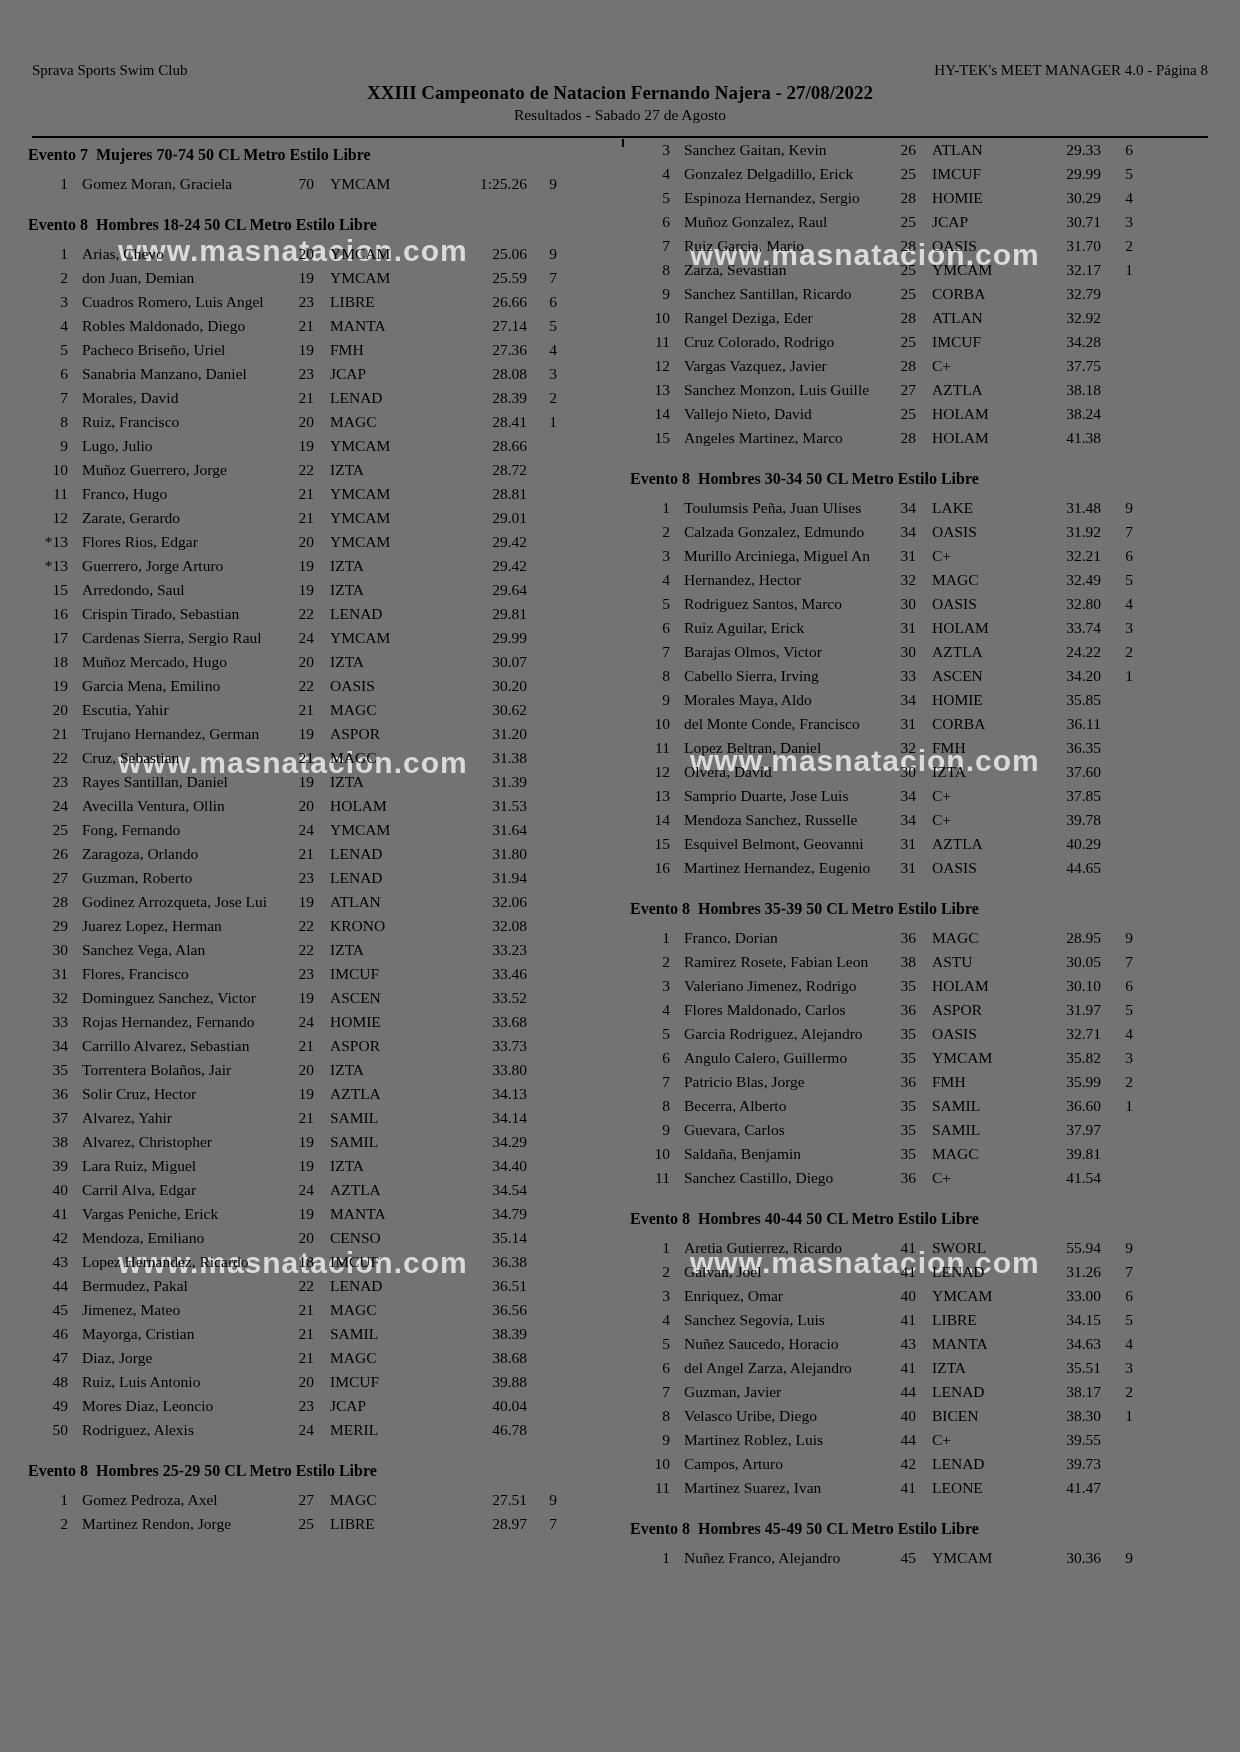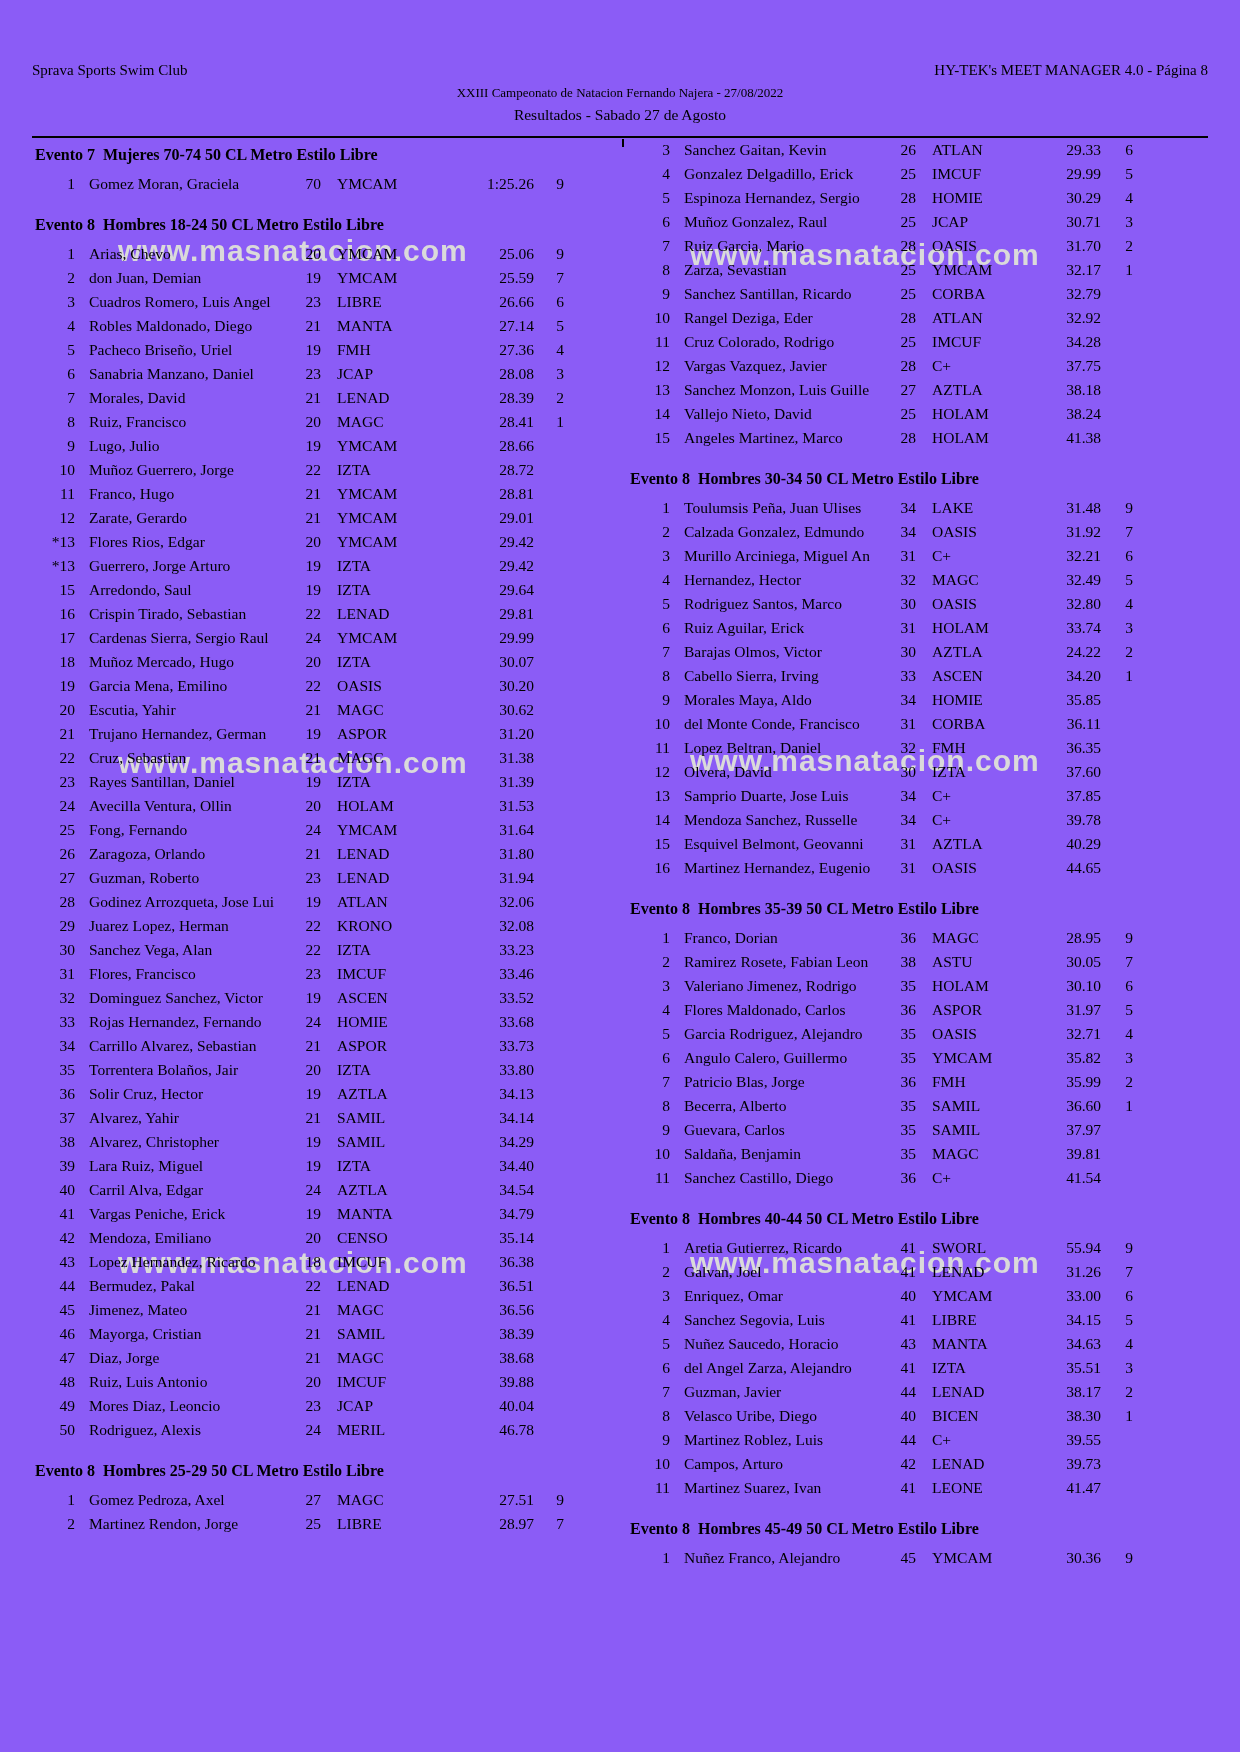--- a/index.html
+++ b/index.html
@@ -1,47 +1,47 @@
 <!DOCTYPE html>
 <html><head>
 <meta charset="utf-8">
 <style>
   html,body{margin:0;padding:0;background:#888;}
   .page{
     position:relative;
     width:1240px;height:1752px;
-    background:#8b5cf6;
+    background:#737373;
     margin:0 auto;
     font-family:"Liberation Serif","DejaVu Serif",serif;
     color:#000;
     overflow:hidden;
   }
   
   .header{
     position:relative;z-index:2;
     margin:0 32px;
     padding-top:60px;
     border-bottom:2.5px solid #000;
     padding-bottom:10px;
   }
   .hdr-row{display:flex;justify-content:space-between;font-size:15px;line-height:20px;}
-  .meet-title{text-align:center;font-weight:normal;font-size:13px;line-height:22px;margin-top:2px;}
+  .meet-title{text-align:center;font-weight:bold;font-size:19px;line-height:22px;margin-top:2px;}
   .meet-subtitle{text-align:center;font-weight:normal;font-size:15.5px;line-height:22px;}
   .center-tick{position:absolute;left:622px;top:139px;width:2px;height:8px;background:#000;z-index:2;}
   
   .watermark{
     position:absolute;z-index:0;
     font-family:Liberation Sans, sans-serif;
     font-weight:bold;font-size:30px;letter-spacing:1px;
     color:#dadada;white-space:nowrap;
   }
   
   .content{position:relative;z-index:1;}
   .col{position:absolute;top:0;}
-  .col-left{left:33px;width:531px;}
+  .col-left{left:26px;width:531px;}
   .col-right{left:628px;width:505px;}
   .section{margin-top:18px;}
   .col-left .section:first-child{margin-top:6px;}
   .section.cont{margin-top:0;}
   .evt-title{
     font-weight:bold;font-size:16px;line-height:22px;margin-bottom:6px;
     white-space:pre;padding-left:2px;
   }
   .row{display:flex;font-size:15.5px;line-height:24px;}
   .row span{display:block;box-sizing:border-box;white-space:nowrap;overflow:hidden;}

